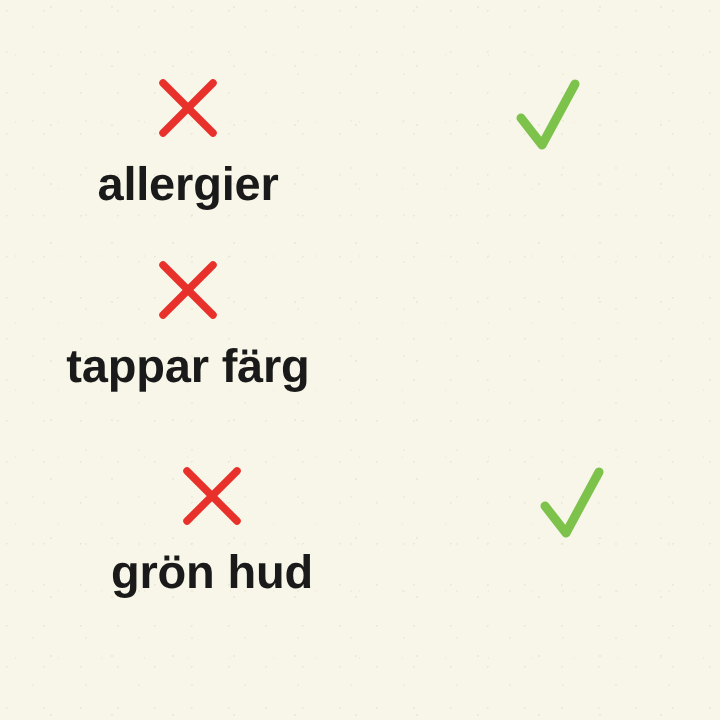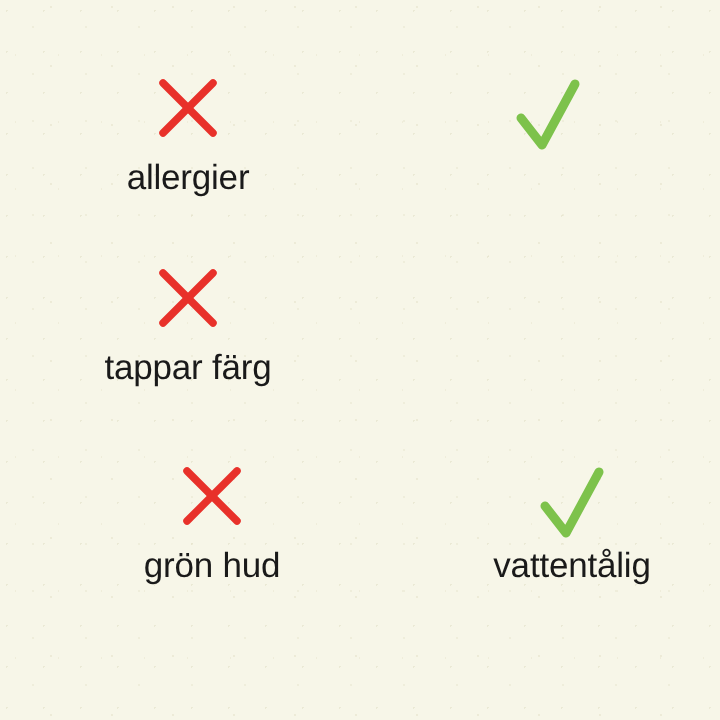--- a/index.html
+++ b/index.html
@@ -39,21 +39,21 @@
 
   .compare-row {
     position: absolute;
     left: 0;
     width: 720px;
     height: 190px;
     display: flex;
     flex-direction: row;
   }
   .compare-row.row-0 { top: 60px; }
-  .compare-row.row-1 { top: 250px; }
+  .compare-row.row-1 { top: 242px; }
   .compare-row.row-2 { top: 448px; padding-left: 24px; }
 
   .compare-cell {
     position: relative;
     height: 190px;
     display: flex;
     flex-direction: column;
     align-items: center;
   }
   .cell-negative {
@@ -70,22 +70,22 @@
     justify-content: center;
     padding-top: 16px;
     box-sizing: border-box;
   }
 
   .icon-cross  { display: block; width: 64px; height: 64px; }
   .icon-check  { display: block; width: 68px; height: 80px; }
 
   .cell-label {
     font-family: "Liberation Sans", sans-serif;
-    font-size: 35px;
-    font-weight: 400;
+    font-size: 47px;
+    font-weight: 700;
     line-height: 1;
     color: #1a1a1a;
     letter-spacing: -0.2px;
     white-space: nowrap;
     margin-top: 12px;
     text-rendering: geometricPrecision;
   }
 </style>
 </head>
 <body>
@@ -133,18 +133,17 @@
           </svg>
         </div>
         <div class="cell-label">grön hud</div>
       </div>
       <div class="compare-cell cell-positive">
         <div class="icon-slot">
           <svg class="icon-check" viewBox="0 0 68 80">
             <path d="M7 42 L28 69 L61 8" fill="none" stroke="#7dc24b" stroke-width="9" stroke-linecap="round" stroke-linejoin="round"></path>
           </svg>
         </div>
-        <div class="cell-label">vattentålig</div>
       </div>
     </div>
 
   </div>
 </div>
 
 </body></html>

